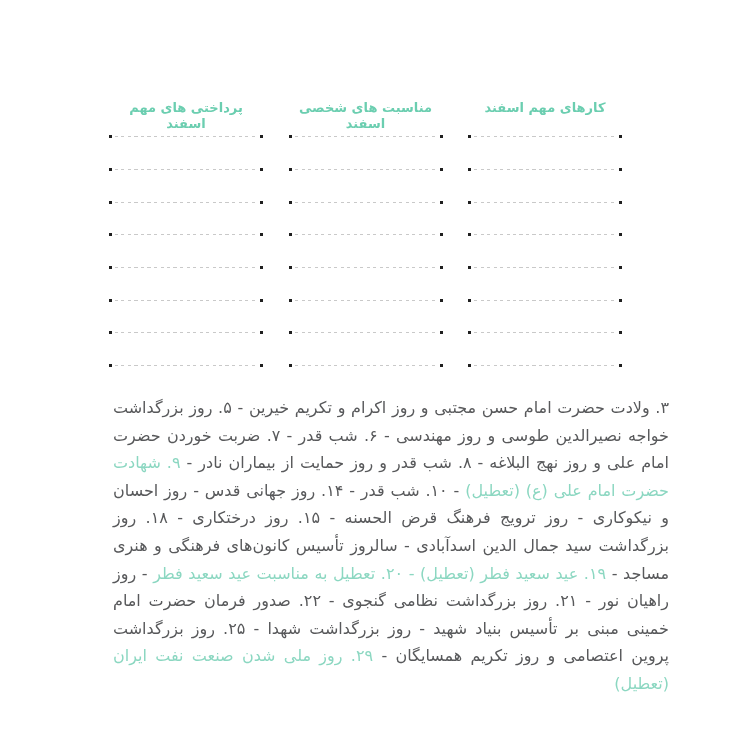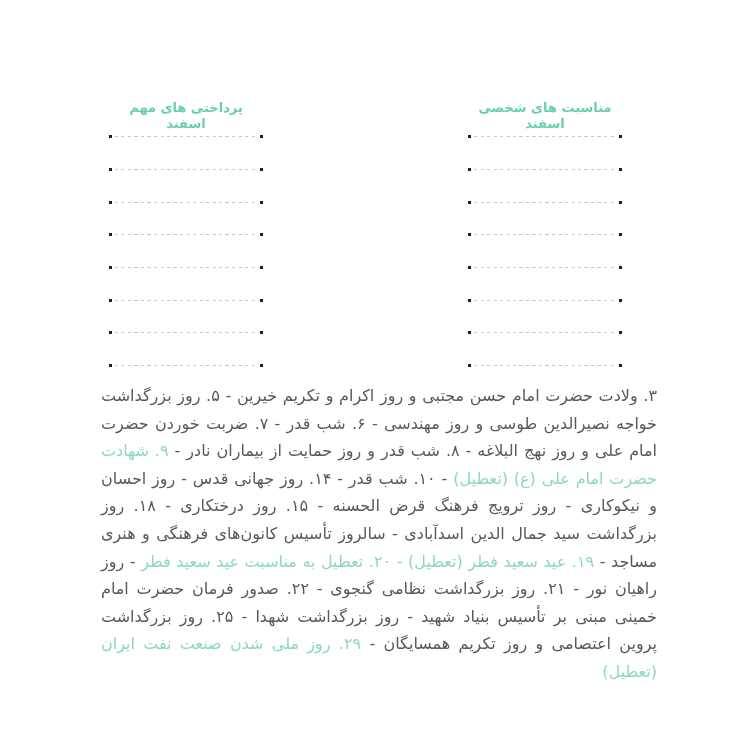--- a/index.html
+++ b/index.html
@@ -26,31 +26,58 @@
     background:repeating-linear-gradient(to right, var(--dash) 0 3px, transparent 3px 6.5px);
   }
   .dotline::before, .dotline::after {
     content:""; position:absolute; top:calc(50% - 1px);
     width:3px; height:3px; background:var(--dot);
   }
   .dotline::before { left:0; }
   .dotline::after  { right:0; }
 
   .events {
-    position:absolute; top:378px; left:97px; width:556px; margin:4px;
+    position:absolute; top:378px; left:97px; width:556px; margin:16px;
     direction:rtl; unicode-bidi:embed; text-align:justify;
     font-size:16px; line-height:27.6px; color:var(--body-text);
   }
   .events .holiday { color:var(--holiday); }
 </style>
 </head>
 <body style="--accent: #6bceb0; --holiday: #8bd7c1; --body-text: #58595b; --dash: #c9c9c9; --dot: #1f1f1f;">
 
 <div class="page">
   <div class="columns" id="columns">
+      <div class="col">
+        <div class="col-title">کارهای مهم اسفند</div>
+        <div class="dotline">
+          <span class="dash"></span>
+        </div>
+        <div class="dotline">
+          <span class="dash"></span>
+        </div>
+        <div class="dotline">
+          <span class="dash"></span>
+        </div>
+        <div class="dotline">
+          <span class="dash"></span>
+        </div>
+        <div class="dotline">
+          <span class="dash"></span>
+        </div>
+        <div class="dotline">
+          <span class="dash"></span>
+        </div>
+        <div class="dotline">
+          <span class="dash"></span>
+        </div>
+        <div class="dotline">
+          <span class="dash"></span>
+        </div>
+      </div>
       <div class="col">
         <div class="col-title">مناسبت های شخصی اسفند</div>
         <div class="dotline">
           <span class="dash"></span>
         </div>
         <div class="dotline">
           <span class="dash"></span>
         </div>
         <div class="dotline">
           <span class="dash"></span>

